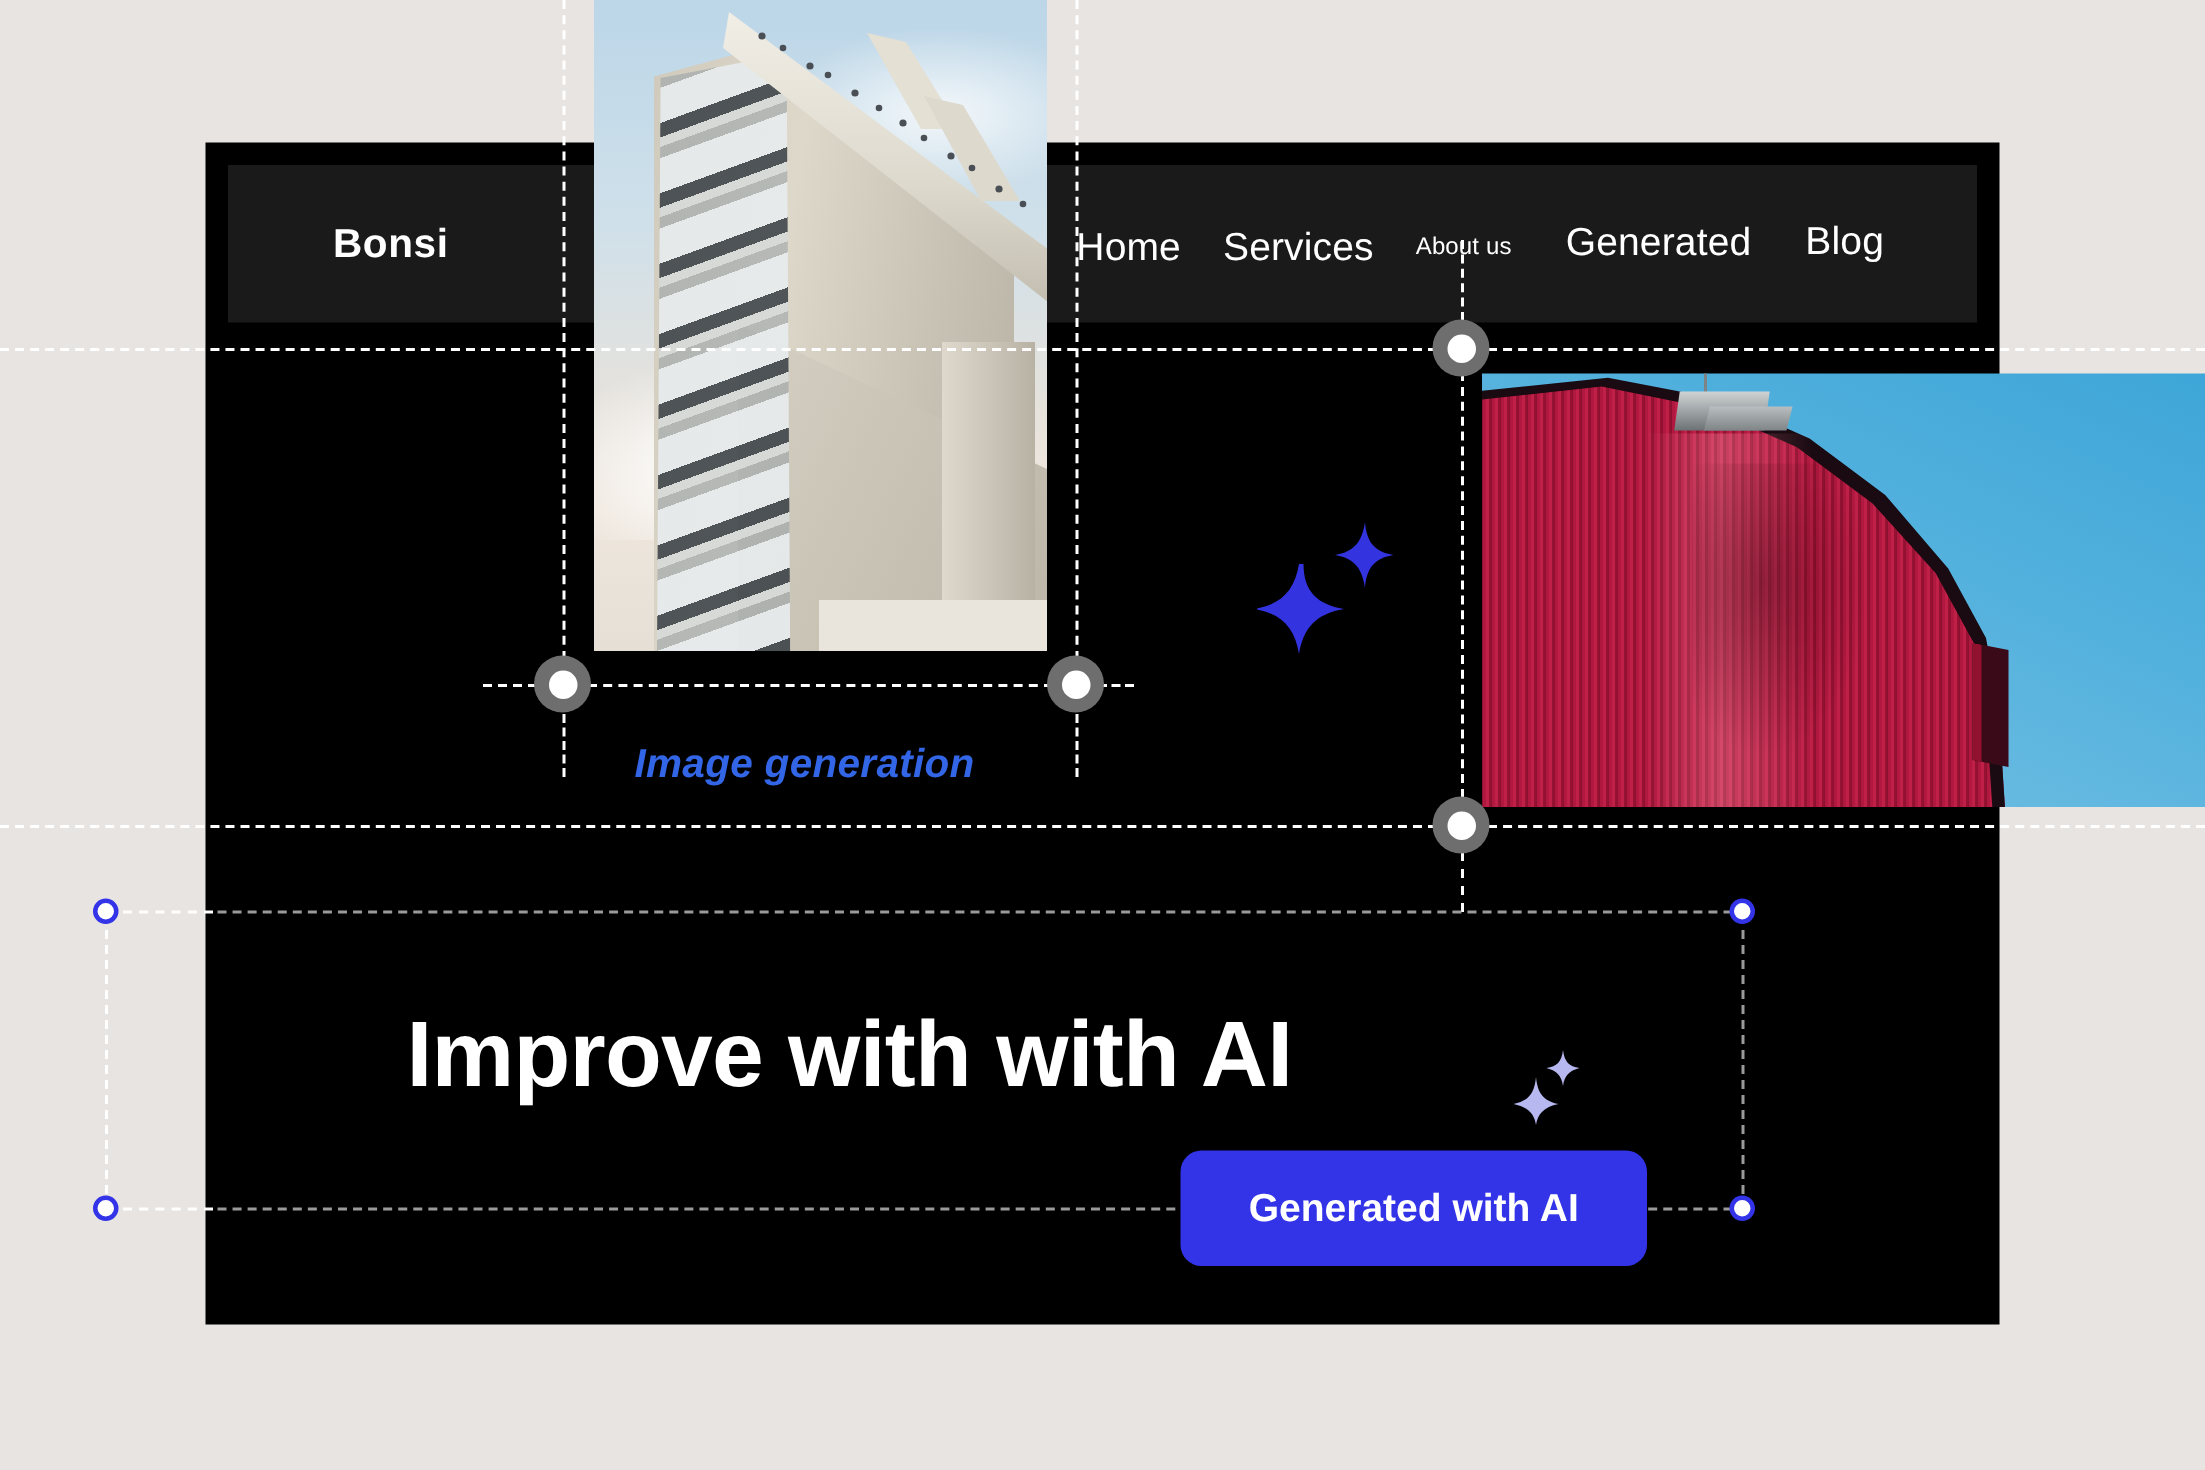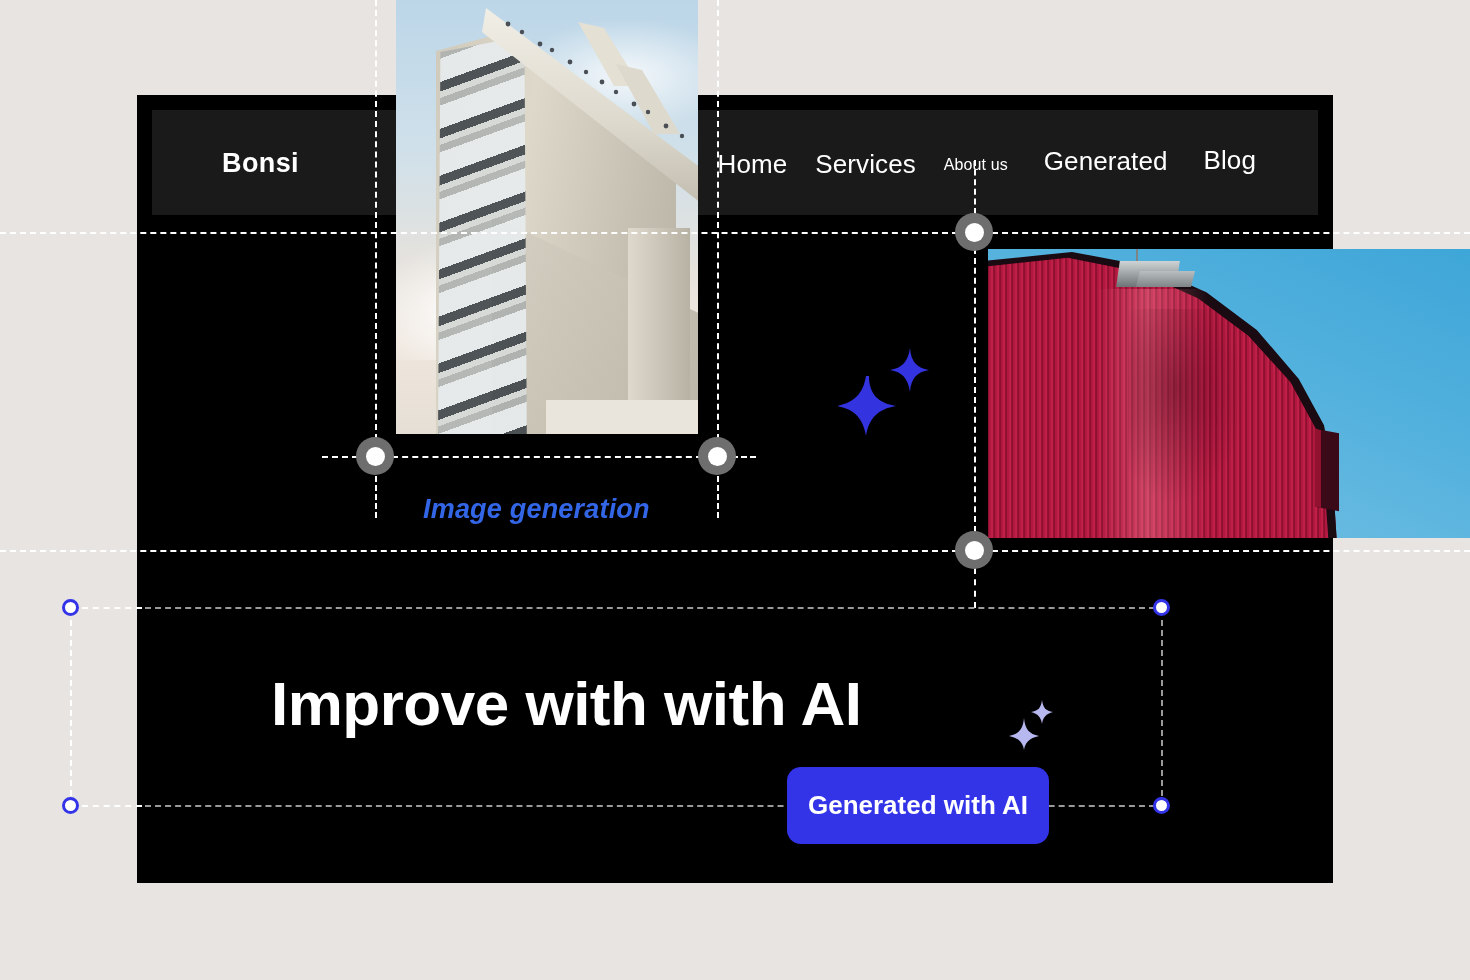--- a/index.html
+++ b/index.html
@@ -162,21 +162,21 @@
     color:#3366e6; font-size:27px; font-weight:bold; white-space:nowrap;
     letter-spacing:.2px;
     font-style:italic;
   }
   .headline{
     position:absolute; left:271px; top:668px; z-index:35;
     color:#fff; font-size:62px; font-weight:bold; white-space:nowrap;
     letter-spacing:-0.5px;
   }
   .cta-button{
-    position:absolute; left:787px; top:767px; width:262px; height:77px;
+    position:absolute; left:787px; top:767px; width:311px; height:77px;
     background:#3333e8; border-radius:14px; z-index:35;
     display:flex; align-items:center; justify-content:center;
     color:#fff; font-size:26px; font-weight:bold; white-space:nowrap;
     border:none; font-family:"Liberation Sans", sans-serif;
   }
 
   
   .sparkle{ position:absolute; z-index:35; }
 </style>
 </head>

